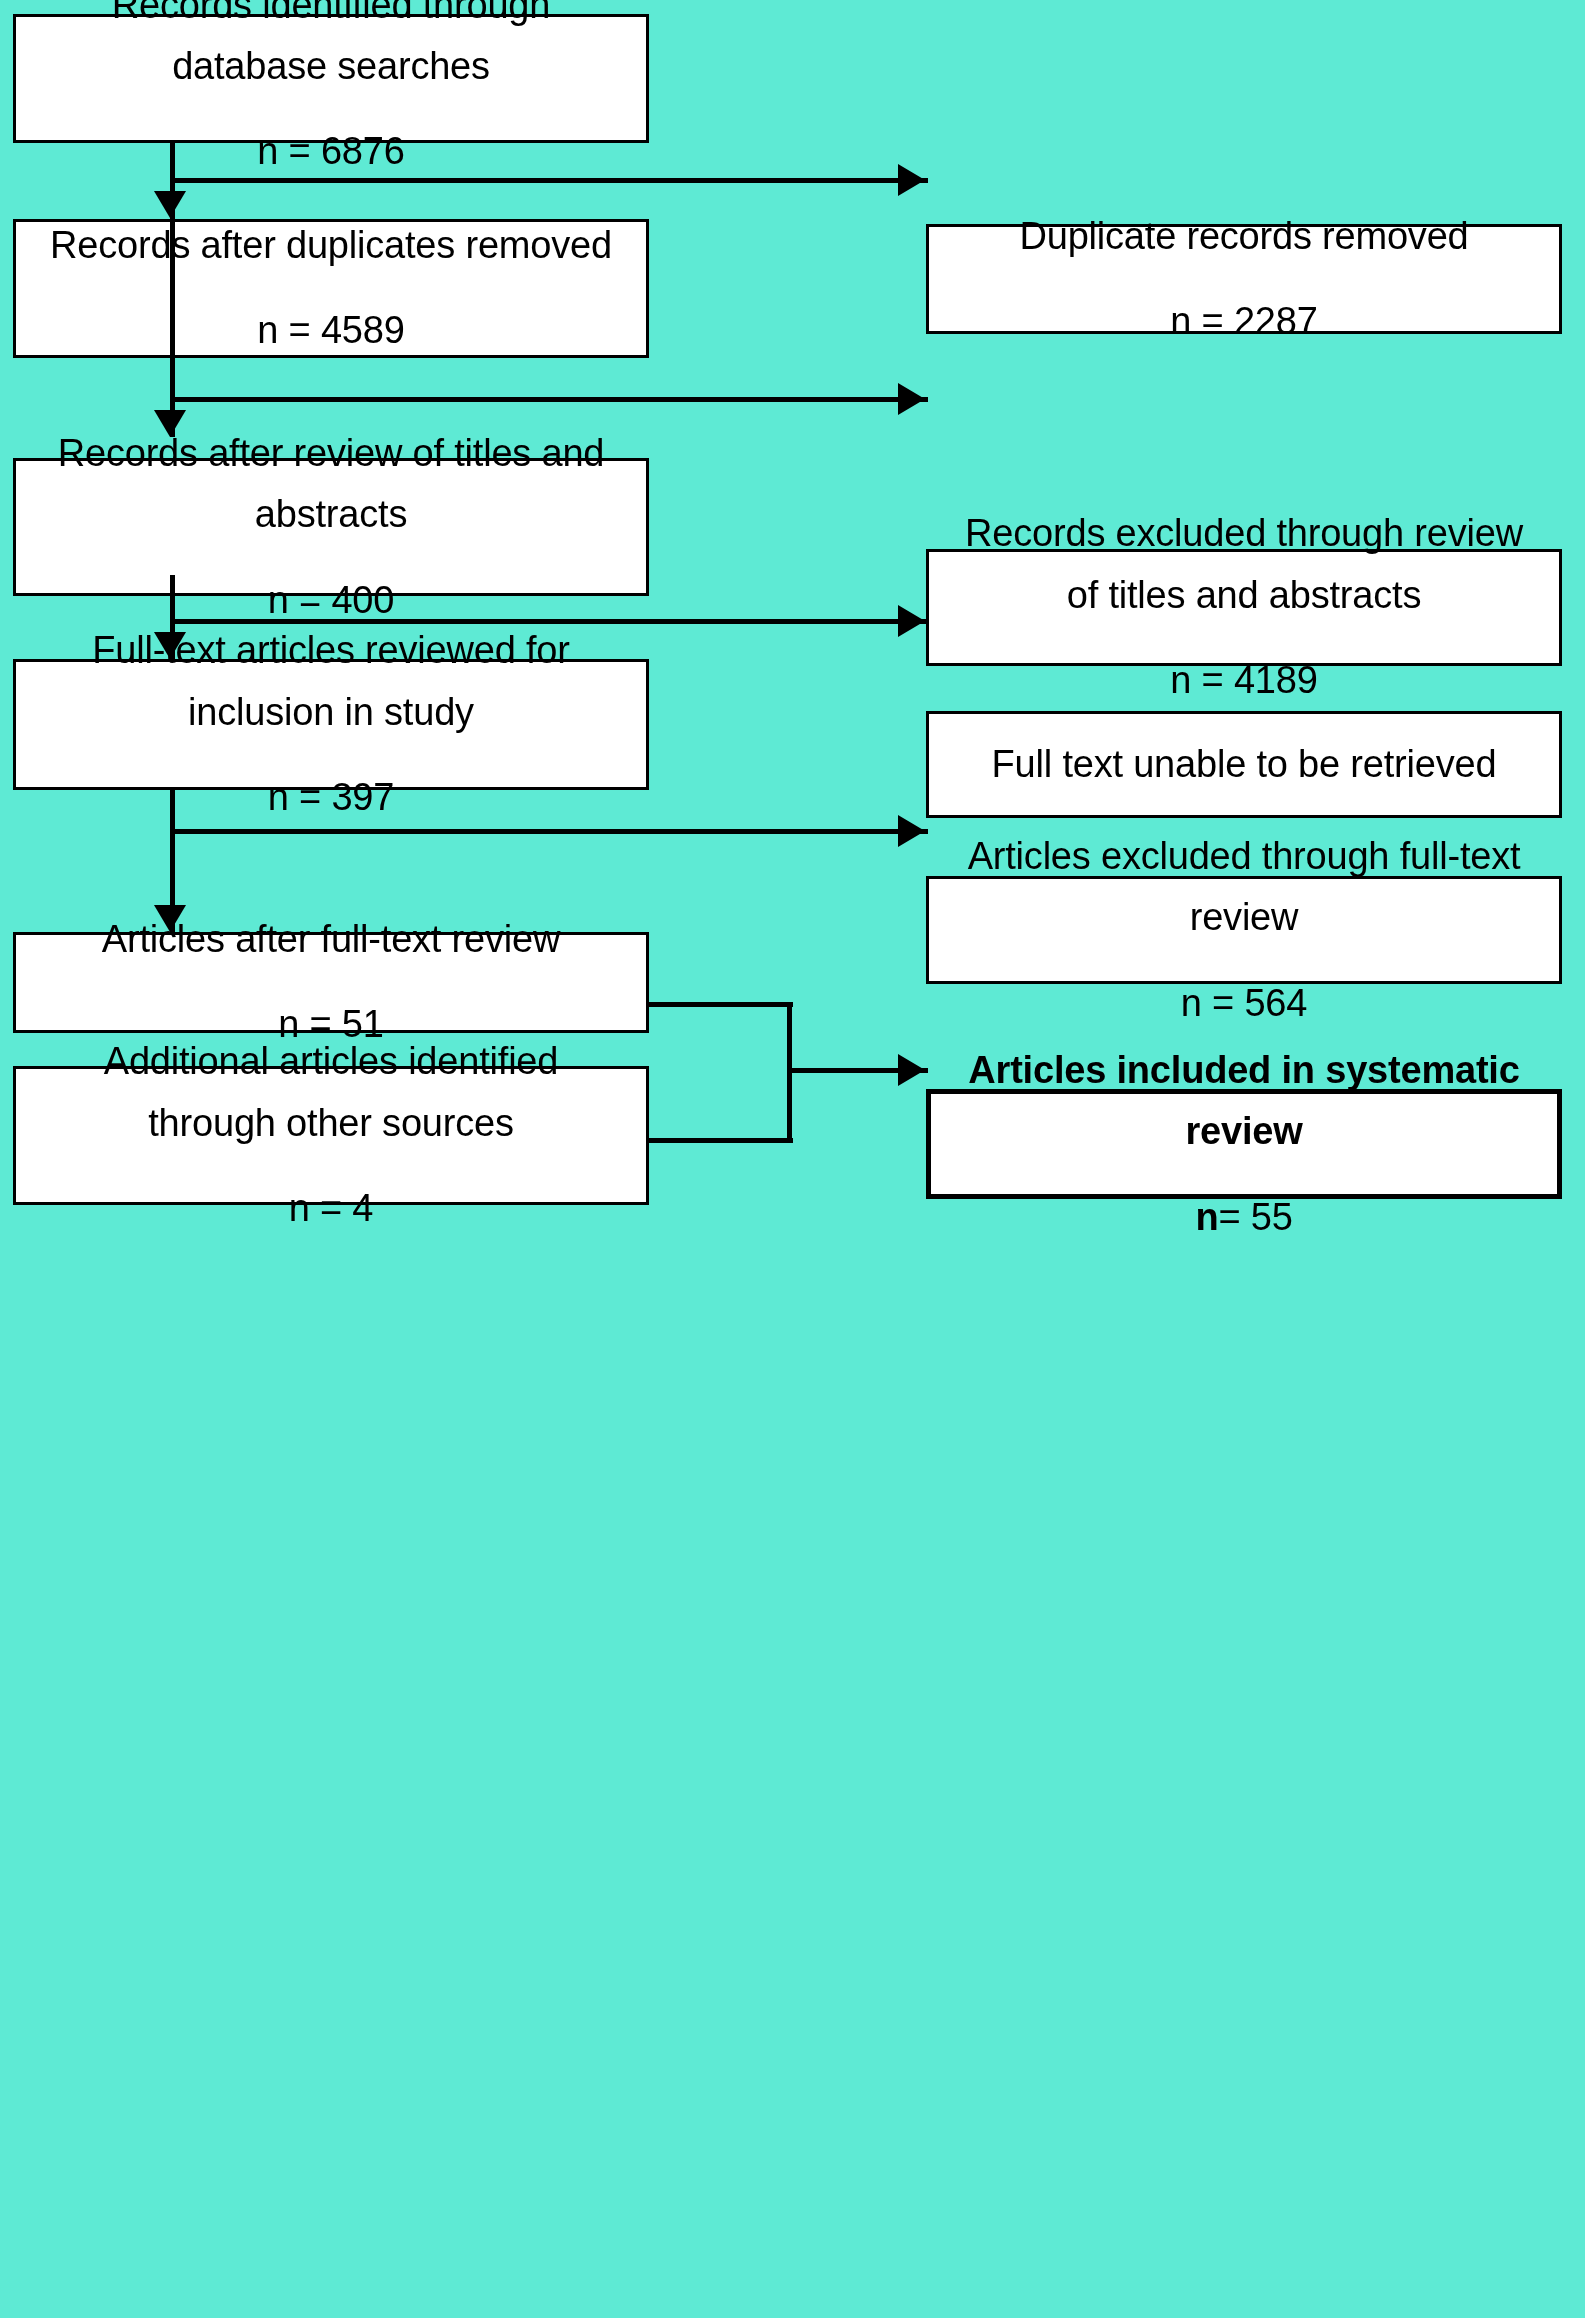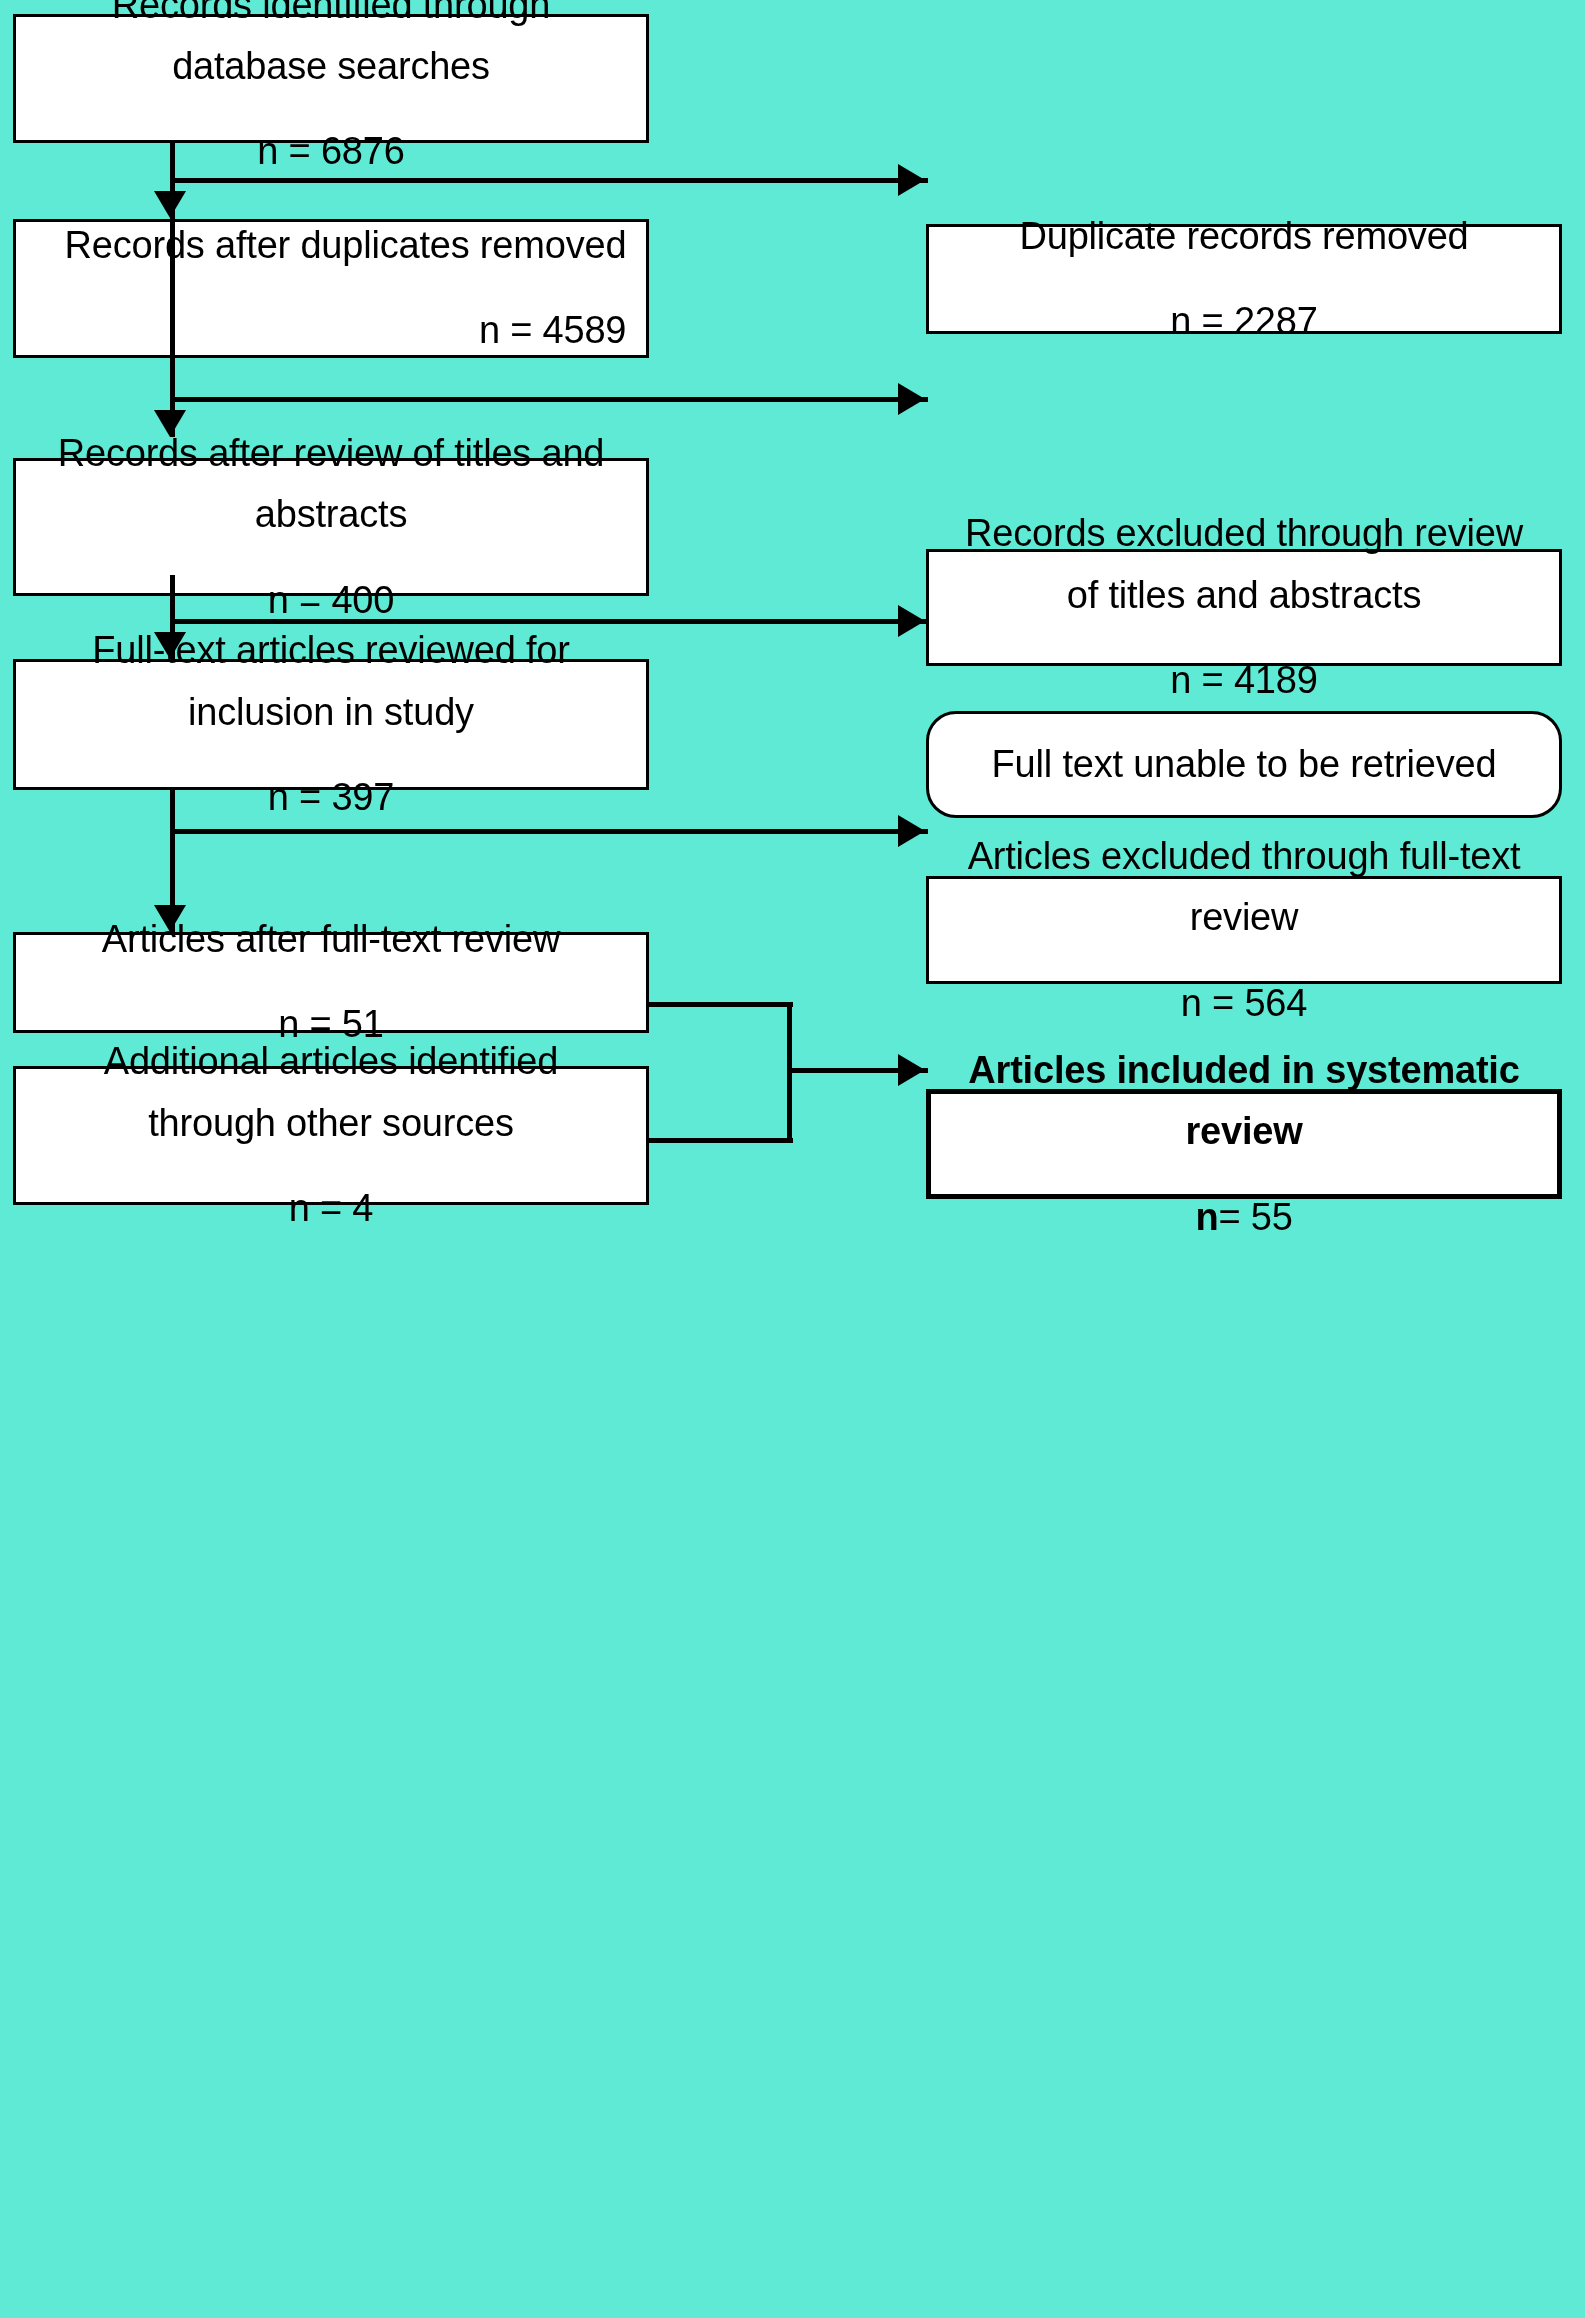--- a/index.html
+++ b/index.html
@@ -74,21 +74,21 @@
 </head>
 <body>
 
 <div id="canvas">
 
   <div class="flow-box" style="left:13px; top:14.4px; width:636px; height:129px;">
     <span class="label">Records identified through database searches</span>
     <span class="count">n = 6876</span>
   </div>
 
-  <div class="flow-box" style="left:13px; top:219px; width:636px; height:139px;text-align:right;">
+  <div class="flow-box" style="left:13px; top:219px; width:636px; height:139px;">
     <span class="label">Records after duplicates removed</span>
     <span class="count">n = 4589</span>
   </div>
 
   <div class="flow-box" style="left:13px; top:458px; width:636px; height:138px;">
     <span class="label">Records after review of titles and abstracts</span>
     <span class="count">n = 400</span>
   </div>
 
   <div class="flow-box" style="left:13px; top:659px; width:636px; height:131px;">
@@ -109,21 +109,21 @@
   <div class="flow-box" style="left:926px; top:224px; width:636px; height:110px;align-items:flex-end;">
     <span class="label">Duplicate records removed</span>
     <span class="count">n = 2287</span>
   </div>
 
   <div class="flow-box" style="left:926px; top:549px; width:636px; height:117px;align-items:center;">
     <span class="label">Records excluded through review of titles and abstracts</span>
     <span class="count">n = 4189</span>
   </div>
 
-  <div class="flow-box" style="left:926px; top:711px; width:636px; height:107px;border-radius:30px;">
+  <div class="flow-box" style="left:926px; top:711px; width:636px; height:107px;">
     <span class="label">Full text unable to be retrieved</span>
   </div>
 
   <div class="flow-box" style="left:926px; top:876px; width:636px; height:108px;">
     <span class="label">Articles excluded through full-text review</span>
     <span class="count">n = 564</span>
   </div>
 
   <div class="flow-box emphasis" style="left:926px; top:1089px; width:636px; height:110px; border-width:5.3px;">
     <span class="label">Articles included in systematic review</span>

